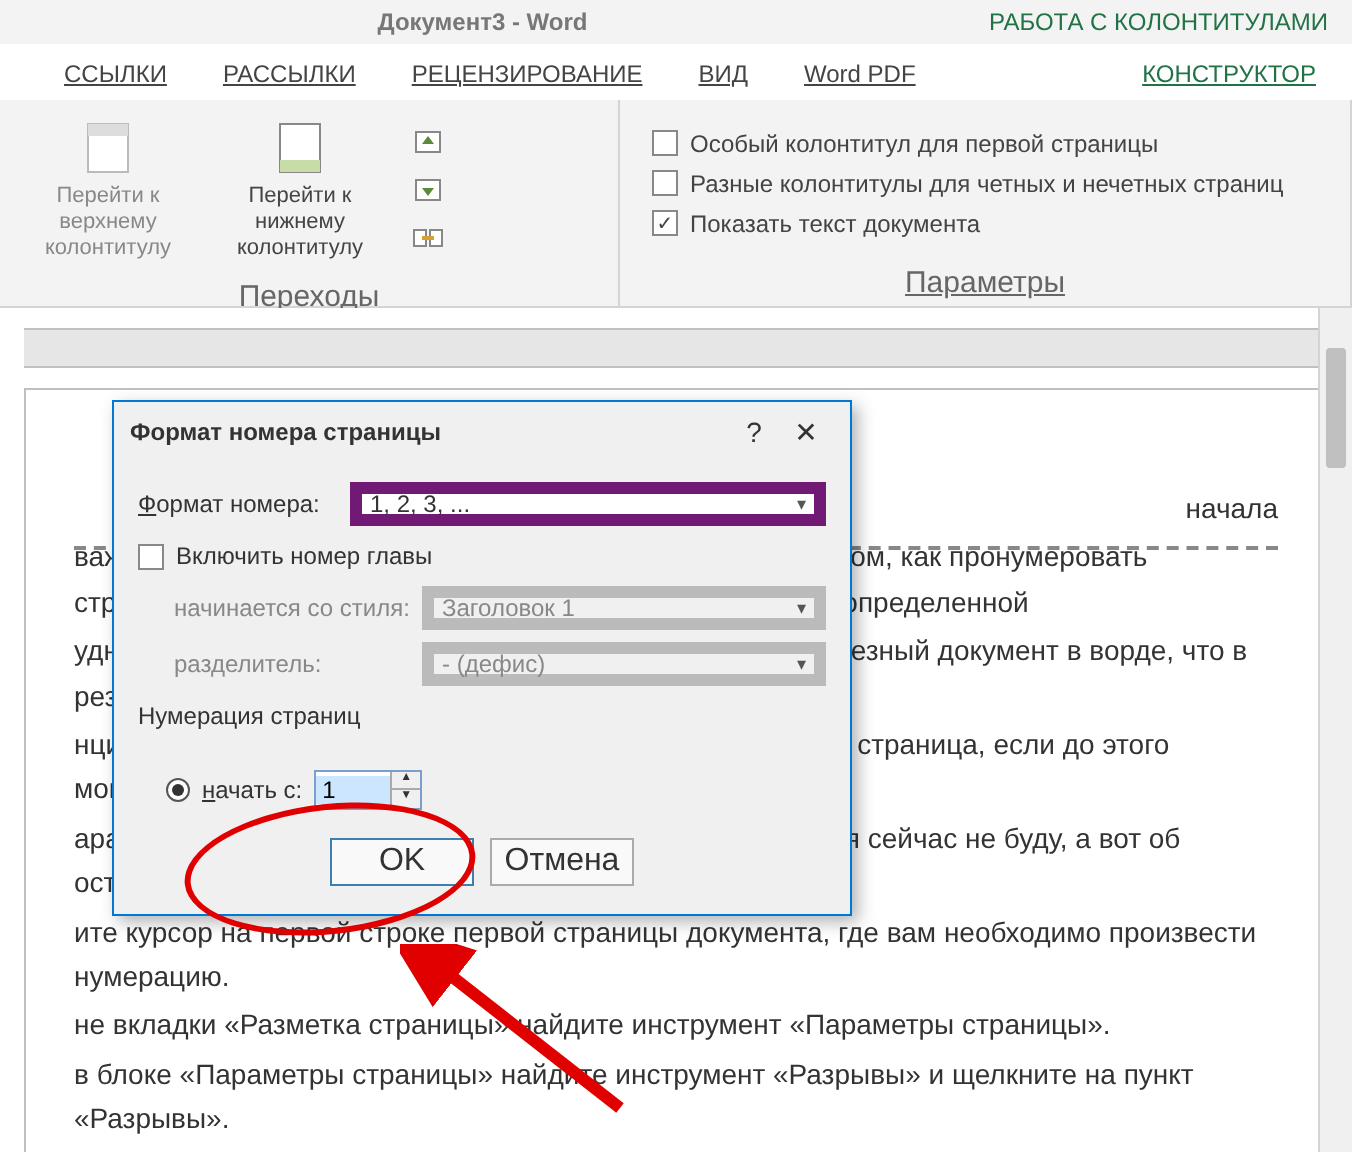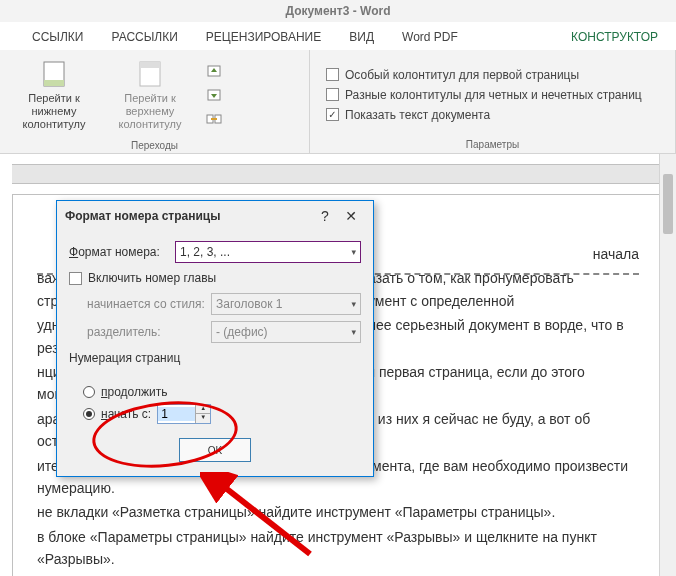--- a/index.html
+++ b/index.html
@@ -5,30 +5,30 @@
   * { box-sizing: border-box; margin: 0; padding: 0; font-family: "Segoe UI", Tahoma, sans-serif; }
   body { width: 676px; height: 576px; background: #fff; position: relative; overflow: hidden; }
   
   
   .titlebar { height: 22px; background: #f3f3f3; display: flex; align-items: center; font-size: 12px; }
   .titlebar-left { flex: 1; text-align: center; color: #777; font-weight: bold; }
   .titlebar-right { color: #217346; font-size: 12px; padding: 0 12px; }
   
   
   .ribbon-tabs { height: 28px; background: #fff; display: flex; align-items: flex-end; font-size: 12px; padding-left: 18px; }
-  .ribbon-tab { padding: 6px 14px; color: #444; cursor: pointer; }
+  .ribbon-tab { padding: 6px 14px; color: #444; cursor: pointer; text-decoration: underline; }
   .ribbon-tab.active { color: #217346; }
   .ribbon-tab-spacer { flex: 1; }
   .ribbon-tab-design { color: #217346; padding: 6px 18px; }
   
   
   .ribbon-body { height: 104px; background: #f3f3f3; border-bottom: 1px solid #d4d4d4; display: flex; }
   .ribbon-group { border-right: 1px solid #d4d4d4; display: flex; flex-direction: column; }
   .ribbon-group-content { flex: 1; display: flex; align-items: center; padding: 4px 6px; }
-  .ribbon-group-label { font-size: 10px; color: #666; text-align: center; padding-bottom: 3px; }
+  .ribbon-group-label { font-size: 15px; color: #666; text-align: center; padding-bottom: 3px; text-decoration: underline; }
   
   .big-btn { display: flex; flex-direction: column; align-items: center; justify-content: flex-start; width: 70px; padding: 4px 2px; font-size: 11px; color: #888; text-align: center; line-height: 1.2; cursor: pointer; }
   .big-btn.enabled { color: #444; }
   .big-icon { width: 32px; height: 32px; margin-bottom: 2px; }
   
   .small-col { display: flex; flex-direction: column; gap: 2px; padding: 2px 4px; }
   .small-btn { width: 24px; height: 22px; display: flex; align-items: center; justify-content: center; cursor: pointer; }
   
   .checkbox-col { display: flex; flex-direction: column; gap: 6px; padding: 8px 10px; font-size: 12px; color: #444; }
   .chk-row { display: flex; align-items: center; gap: 6px; }
@@ -38,87 +38,88 @@
   .doc-area { position: absolute; left: 0; top: 154px; right: 0; bottom: 0; background: #fff; }
   .page-gap { height: 20px; background: #e6e6e6; border-top: 1px solid #c0c0c0; border-bottom: 1px solid #c0c0c0; margin: 10px 12px; }
   .page { background: #fff; margin: 0 12px; border: 1px solid #c0c0c0; padding: 48px 24px 24px; position: relative; min-height: 400px; }
   .header-dash { position: absolute; top: 78px; left: 24px; right: 24px; border-top: 2px dashed #888; }
   .body-text { font-size: 14px; color: #333; line-height: 1.6; }
   .body-text p { margin-bottom: 2px; }
   .scrollbar { position: absolute; right: 0; top: 154px; bottom: 0; width: 17px; background: #f0f0f0; border-left: 1px solid #d4d4d4; }
   .scrollbar-thumb { background: #c0c0c0; height: 60px; margin: 20px 3px; border-radius: 2px; }
   
   
-  .dialog { position: absolute; left: 56px; top: 200px; width: 318px; background: #f0f0f0; border: 1px solid #0078d7; box-shadow: 3px 3px 8px rgba(0,0,0,.3); z-index: 10; }
+  .dialog { position: absolute; left: 56px; top: 200px; width: 370px; background: #f0f0f0; border: 1px solid #0078d7; box-shadow: 3px 3px 8px rgba(0,0,0,.3); z-index: 10; }
   .dlg-title { height: 30px; display: flex; align-items: center; padding: 0 8px; font-size: 12px; color: #333; }
   .dlg-title-text { flex: 1; font-weight: bold; }
   .dlg-help { width: 24px; text-align: center; font-size: 14px; color: #333; cursor: pointer; }
   .dlg-close { width: 28px; text-align: center; font-size: 14px; color: #333; cursor: pointer; }
   .dlg-body { padding: 4px 12px 10px; font-size: 12px; color: #333; }
   .dlg-row { display: flex; align-items: center; margin: 6px 0; gap: 6px; }
   .dlg-label { width: 100px; }
-  .dlg-select { flex: 1; height: 22px; border: 1px solid #701a75; background: #fff; display: flex; align-items: center; padding: 0 4px; justify-content: space-between; }
+  .dlg-select { flex: 1; height: 22px; border: 6px solid #701a75; background: #fff; display: flex; align-items: center; padding: 0 4px; justify-content: space-between; }
   .dlg-select.disabled { background: #f0f0f0; color: #888; border-color: #bbb; }
   .dlg-arrow { font-size: 9px; color: #555; }
   .dlg-chk { display: flex; align-items: center; gap: 6px; margin: 8px 0; }
   .dlg-sub { padding-left: 18px; }
   .dlg-sub .dlg-row { color: #888; }
   .dlg-sub .dlg-label { width: 118px; }
   .dlg-group-title { margin-top: 8px; margin-bottom: 20px; }
   .dlg-radio-row { display: flex; align-items: center; gap: 6px; margin: 5px 0 5px 14px; }
   .radio { width: 12px; height: 12px; border: 1px solid #555; border-radius: 50%; background: #fff; display: inline-flex; align-items: center; justify-content: center; }
   .radio.checked::after { content: ""; width: 6px; height: 6px; background: #333; border-radius: 50%; }
   .spin { display: inline-flex; border: 1px solid #7a9fcf; background: #fff; height: 20px; width: 54px; align-items: center; }
   .spin-val { flex: 1; padding: 0 3px; background: #cde6ff; color: #000; }
   .spin-btns { display: flex; flex-direction: column; border-left: 1px solid #aaa; }
   .spin-btn { width: 14px; height: 9px; font-size: 6px; line-height: 7px; text-align: center; background: #f0f0f0; border-bottom: 1px solid #aaa; }
   .spin-btn:last-child { border-bottom: none; }
   .dlg-buttons { display: flex; justify-content: center; gap: 8px; margin: 14px 0 4px; }
-  .dlg-btn { width: 72px; height: 24px; border: 1px solid #aaa; background: #f9f9f9; font-size: 10px; cursor: pointer; display: flex; align-items: center; justify-content: center; }
+  .dlg-btn { width: 72px; height: 24px; border: 1px solid #aaa; background: #f9f9f9; font-size: 16px; cursor: pointer; display: flex; align-items: center; justify-content: center; }
   .dlg-btn.primary { border: 1px solid #3c7fb1; }
   
   
   .anno-ellipse { position: absolute; border: 3px solid #e00000; border-radius: 50%; pointer-events: none; z-index: 20; }
   .anno-arrow { position: absolute; pointer-events: none; z-index: 21; }
   
   .underline-hint { text-decoration: underline; }
 </style>
 </head>
 <body>
 
 <div class="titlebar">
   <div class="titlebar-left">Документ3 - Word</div>
+  <div class="titlebar-right">РАБОТА С КОЛОНТИТУЛАМИ</div>
 </div>
 
 <div class="ribbon-tabs">
   <div class="ribbon-tab">ССЫЛКИ</div>
   <div class="ribbon-tab">РАССЫЛКИ</div>
   <div class="ribbon-tab">РЕЦЕНЗИРОВАНИЕ</div>
   <div class="ribbon-tab">ВИД</div>
   <div class="ribbon-tab">Word PDF</div>
   <div class="ribbon-tab-spacer"></div>
   <div class="ribbon-tab ribbon-tab-design active">КОНСТРУКТОР</div>
 </div>
 
 <div class="ribbon-body">
   <div class="ribbon-group" style="width:310px">
     <div class="ribbon-group-content">
+      <div class="big-btn" style="width:96px">
+        <svg class="big-icon" viewBox="0 0 32 32">
+            <rect x="6" y="4" width="20" height="24" fill="#fff" stroke="#bbb"></rect>
+            <rect x="6" y="4" width="20" height="6" fill="#ddd"></rect>
+          </svg>
+        <span>Перейти к верхнему колонтитулу</span>
+      </div>
       <div class="big-btn enabled" style="width:96px">
         <svg class="big-icon" viewBox="0 0 32 32">
             <rect x="6" y="4" width="20" height="24" fill="#fff" stroke="#888"></rect>
             <rect x="6" y="22" width="20" height="6" fill="#c8dca8"></rect>
           </svg>
         <span>Перейти к нижнему колонтитулу</span>
-      </div>
-      <div class="big-btn" style="width:96px">
-        <svg class="big-icon" viewBox="0 0 32 32">
-            <rect x="6" y="4" width="20" height="24" fill="#fff" stroke="#bbb"></rect>
-            <rect x="6" y="4" width="20" height="6" fill="#ddd"></rect>
-          </svg>
-        <span>Перейти к верхнему колонтитулу</span>
       </div>
       <div class="small-col">
         <div class="small-btn">
             <svg width="16" height="16">
               <rect x="2" y="3" width="12" height="10" fill="#fff" stroke="#888"></rect>
               <path d="M8 11 L5 7 L11 7 Z" fill="#5a8a3a" transform="rotate(180 8 8)"></path>
             </svg>
           </div>
         <div class="small-btn">
             <svg width="16" height="16">
@@ -209,38 +210,34 @@
       <div class="dlg-row">
         <span class="dlg-label">разделитель:</span>
         <div class="dlg-select disabled">
           <span>-   (дефис)</span>
           <span class="dlg-arrow">▾</span>
         </div>
       </div>
     </div>
     <div class="dlg-group-title">Нумерация страниц</div>
     <div class="dlg-radio-row">
-      <span class="radio"></span>
-      <span><span class="underline-hint">п</span>родолжить</span>
-
-    </div>
-    <div class="dlg-radio-row">
       <span class="radio checked"></span>
       <span><span class="underline-hint">н</span>ачать с:</span>
 
       <span class="spin">
         <span class="spin-val">1</span>
         <span class="spin-btns">
           <span class="spin-btn">▲</span>
           <span class="spin-btn">▼</span>
         </span>
       </span>
     </div>
     <div class="dlg-buttons">
       <div class="dlg-btn primary">OK</div>
+      <div class="dlg-btn">Отмена</div>
     </div>
   </div>
 </div>
 
 <div class="anno-ellipse" style="left:92px; top:402px; width:146px; height:65px; transform:rotate(-6deg)"></div>
 
 <svg class="anno-arrow" style="left:200px; top:472px; width:120px; height:90px">
   <defs>
       <marker id="ah" markerWidth="10" markerHeight="10" refX="2" refY="3" orient="auto">
         <path d="M0,0 L0,6 L8,3 Z" fill="#e00000"></path>

